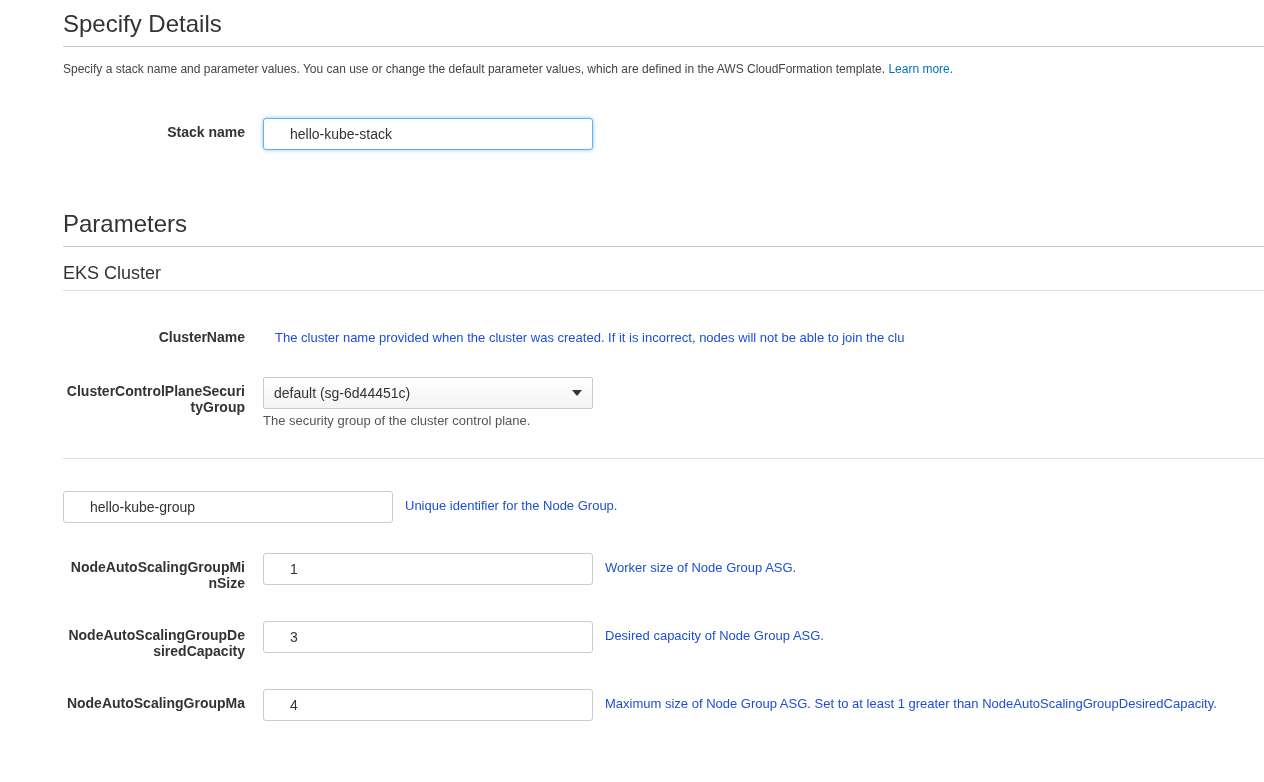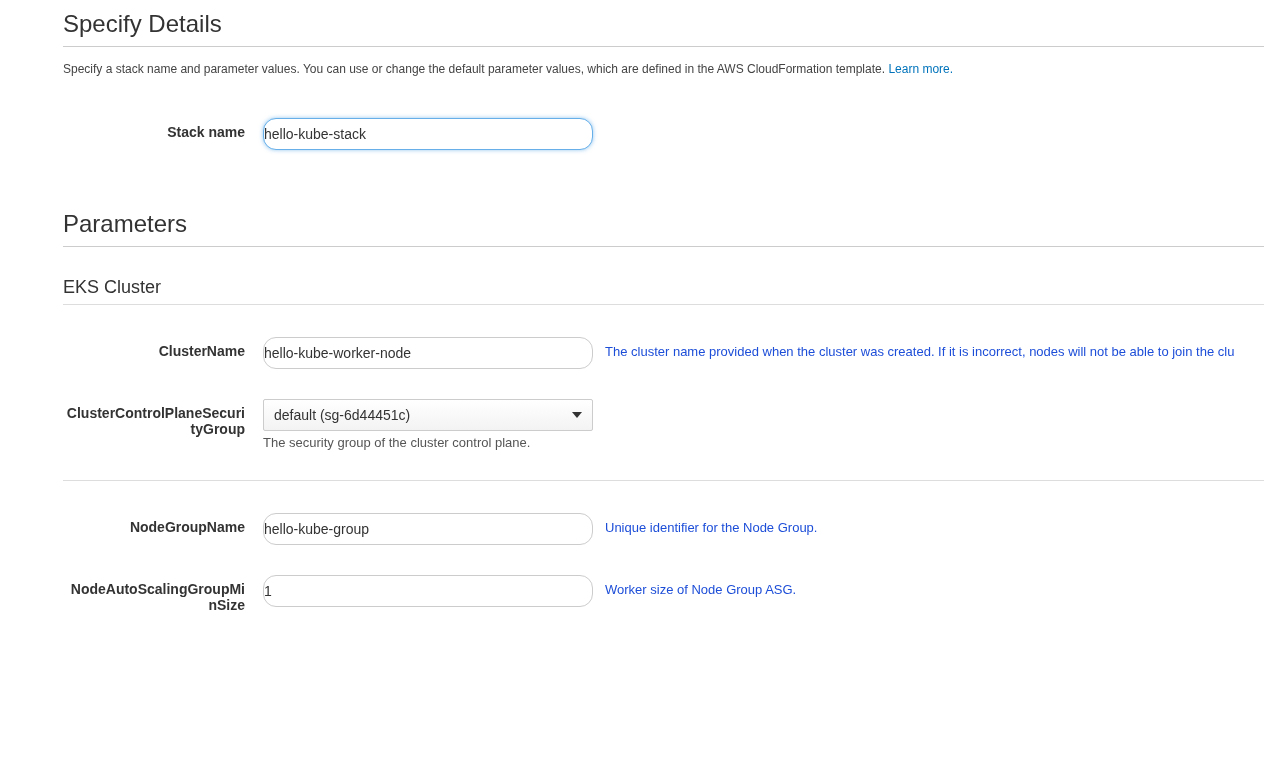--- a/index.html
+++ b/index.html
@@ -67,24 +67,24 @@
       padding-top: 6px;
       font-size: 13px;
       color: #1d4ed8;
       line-height: 1.4;
       white-space: nowrap;
       overflow: hidden;
     }
     input[type="text"] {
       width: 100%;
       height: 32px;
-      padding: 4px 0;
+      padding: 4px 26px;
       font-size: 14px;
       border: 1px solid #ccc;
-      border-radius: 13px;
+      border-radius: 3px;
       color: #333;
       background: #fff;
     }
     input[type="text"].focused {
       border-color: #66afe9;
       outline: none;
       box-shadow: 0 0 4px rgba(102,175,233,0.7);
     }
     .select-box {
       position: relative;
@@ -114,21 +114,21 @@
     .sub-hint {
       font-size: 13px;
       color: #555;
       margin-top: 4px;
     }
     h2.subsection-title {
       font-size: 18px;
       font-weight: 400;
       color: #333;
       margin-bottom: 6px;
-      margin-top: 30px;
+      margin-top: 16px;
     }
     .first-subheader {
       margin-top: 10px;
     }
     .params-block { margin-top: 60px; }
   </style>
 </head>
 <body>
 
 <h1 class="section-title">Specify Details</h1>
@@ -150,51 +150,61 @@
 <h1 class="section-title">Parameters</h1>
 <hr class="rule">
 
 <h2 class="subsection-title first-subheader">EKS Cluster</h2>
 <hr class="rule-light">
 
 <div style="height:18px"></div>
 
 <div class="form-row">
   <div class="label-col bold">ClusterName</div>
-  <div class="input-col">
-    <input type="text" value="hello-kube-worker-node" style="">
-  </div>
   <div class="hint-col">The cluster name provided when the cluster was created. If it is incorrect, nodes will not be able to join the clu</div>
 </div>
 
 <div class="form-row">
   <div class="label-col bold">ClusterControlPlaneSecurityGroup</div>
   <div class="input-col">
     <div class="select-box">
       <span>default (sg-6d44451c)</span>
       <span class="caret"></span>
     </div>
     <div class="sub-hint">The security group of the cluster control plane.</div>
   </div>
 </div>
 
 <hr class="rule-light">
 
 <div style="height:18px"></div>
 
 <div class="form-row">
-  <div class="label-col bold">NodeGroupName</div>
   <div class="input-col">
     <input type="text" value="hello-kube-group" style="">
   </div>
   <div class="hint-col">Unique identifier for the Node Group.</div>
 </div>
 
 <div class="form-row">
   <div class="label-col bold">NodeAutoScalingGroupMinSize</div>
   <div class="input-col">
     <input type="text" value="1" style="">
   </div>
   <div class="hint-col">Worker size of Node Group ASG.</div>
 </div>
 
-
+<div class="form-row">
+  <div class="label-col bold">NodeAutoScalingGroupDesiredCapacity</div>
+  <div class="input-col">
+    <input type="text" value="3" style="">
+  </div>
+  <div class="hint-col">Desired capacity of Node Group ASG.</div>
+</div>
+
+<div class="form-row">
+  <div class="label-col bold">NodeAutoScalingGroupMa</div>
+  <div class="input-col">
+    <input type="text" value="4" style="">
+  </div>
+  <div class="hint-col">Maximum size of Node Group ASG. Set to at least 1 greater than NodeAutoScalingGroupDesiredCapacity.</div>
+</div>
 </div>
 
 </body></html>

